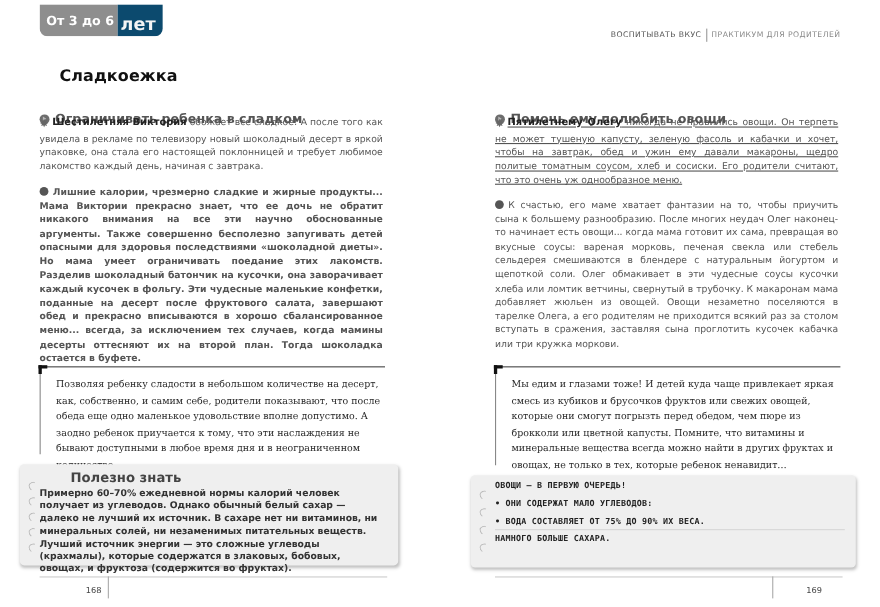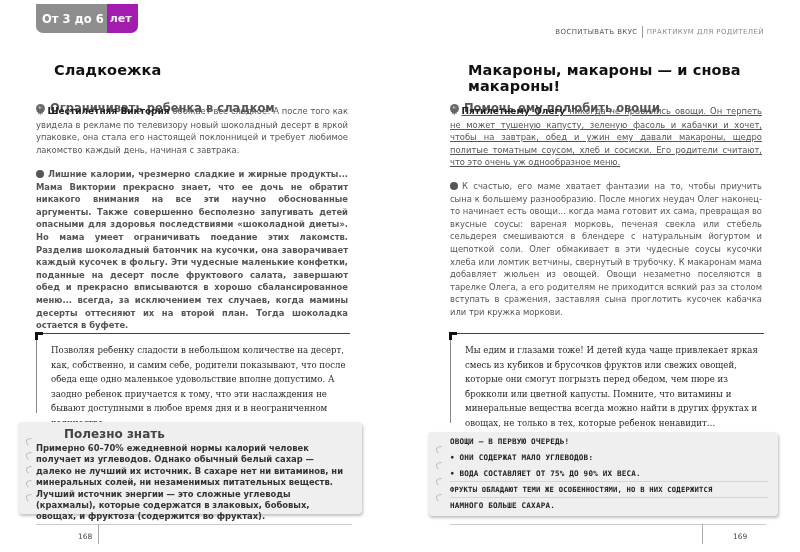--- a/index.html
+++ b/index.html
@@ -9,21 +9,21 @@
   .page { position: absolute; top: 4px; height: 552px; }
   .page-left { left: 0; width: 400px; }
   .page-right { left: 400px; width: 400px; }
 
   
   .age-badge {
     position: absolute; left: 36px; top: 0; height: 29px;
     display: flex; border-radius: 0 0 7px 7px; overflow: hidden;
   }
   .age-badge .main { background: #8e8e8e; color: #fff; font-weight: bold; font-size: 11.5px; padding: 8px 3px 0 6px; }
-  .age-badge .tail { background: #a21caf; color: #f4f4f4; font-weight: bold; font-size: 11px; padding: 8px 6px 0 3px; }
+  .age-badge .tail { background: #0c4a6e; color: #f4f4f4; font-weight: bold; font-size: 16px; padding: 8px 6px 0 3px; }
 
   
   .running-header {
     position: absolute; right: 36px; top: 22px; font-size: 7px; letter-spacing: 0.4px;
     display: flex; align-items: center;
   }
   .running-header .rh-a { color: #555; font-weight: normal; padding-right: 4px; padding-left: 43px; }
   .running-header .rh-sep { width: 1px; height: 12px; background: #999; }
   .running-header .rh-b { color: #8a8a8a; padding-left: 4px; }
 
@@ -131,21 +131,20 @@
   <span class="page-num" style="left:78px;">168</span>
 </div>
 
 <div class="page page-right">
   <div class="running-header">
     <span class="rh-a">ВОСПИТЫВАТЬ ВКУС</span>
     <span class="rh-sep"></span>
     <span class="rh-b">ПРАКТИКУМ ДЛЯ РОДИТЕЛЕЙ</span>
   </div>
 
-  <h1 class="section-title" style="left:50px; top:58px;">Макароны, макароны — и снова макароны!</h1>
   <div class="subtitle" style="left:50px; top:80px;">
     <span class="bullet-dot"></span>
     <span>Помочь ему полюбить овощи</span>
   </div>
 
   <p class="para" style="left:50px; top:101px; width:312px;text-decoration:underline;">
     <span class="star-icon">✸</span><span class="lead">Пятилетнему Олегу</span><span> никогда не нравились овощи. Он терпеть не может тушеную капусту, зеленую фасоль и кабачки и хочет, чтобы на завтрак, обед и ужин ему давали макароны, щедро политые томатным соусом, хлеб и сосиски. Его родители считают, что это очень уж однообразное меню.</span>
   </p>
 
   <p class="para" style="left:50px; top:176px; width:312px;">
@@ -159,21 +158,20 @@
 
   <div class="note-box" style="left:28px; top:428px; width:350px; height:84px;">
     <span class="ring" style="top:14px;"></span>
     <span class="ring" style="top:30px;"></span>
     <span class="ring" style="top:46px;"></span>
     <span class="ring" style="top:62px;"></span>
     <div style="position:absolute; left:22px; top:2px; width:318px;">
       <div class="hand-line" style="border-bottom:none;">Овощи — в первую очередь!</div>
       <div class="hand-line" style="border-bottom:none;">• они содержат мало углеводов:</div>
       <div class="hand-line">• вода составляет от 75% до 90% их веса.</div>
-      <div class="hand-line" style="font-size:7.2px;">Фрукты обладают теми же особенностями, но в них содержится</div>
       <div class="hand-line noline">намного больше сахара.</div>
     </div>
   </div>
 
   <div class="footer-rule" style="left:50px; width:316px;"></div>
   <div class="footer-sep" style="left:302px;"></div>
   <span class="page-num" style="left:308px;margin-left:25px;">169</span>
 </div>
 
 </body></html>

